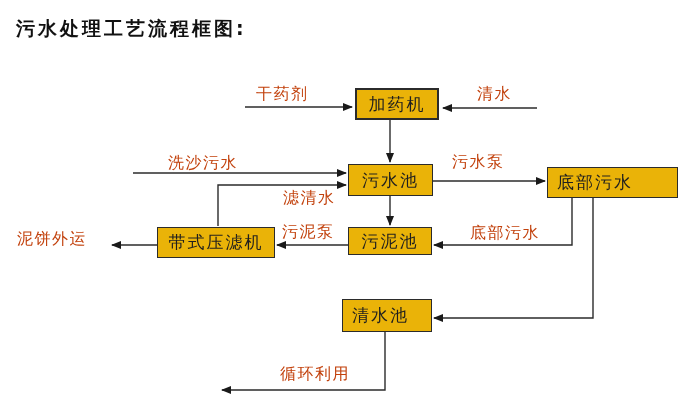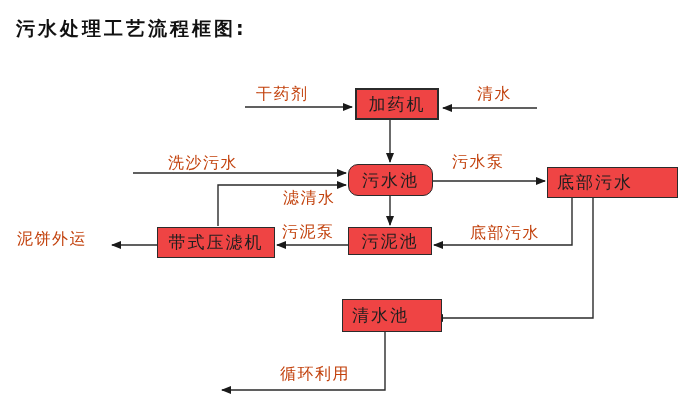--- a/index.html
+++ b/index.html
@@ -11,21 +11,21 @@
     color:#1a1a1a;
     overflow:hidden;
   }
   #title{
     position:absolute;left:16px;top:16px;
     font-size:19px;font-weight:bold;letter-spacing:3px;
     color:#111;white-space:nowrap;text-align:right;
   }
   .node{
     position:absolute;
-    background:#ef4444;
+    background:#eab308;
     border:1.5px solid #2b2b2b;
     display:flex;align-items:center;justify-content:center;
     font-size:17px;letter-spacing:2px;color:#1f1f1f;
     box-sizing:border-box;white-space:nowrap;
   }
   .node.thick{border-width:2px;}
   .node.leftpad{justify-content:flex-start;padding-left:9px;}
   .lbl{
     position:absolute;
     font-size:16px;letter-spacing:1.5px;color:#c2410c;
@@ -57,25 +57,25 @@
     <line x1="433" y1="181" x2="545" y2="181" marker-end="url(#arr)"></line>
     <line x1="390" y1="196" x2="390" y2="225" marker-end="url(#arr)"></line>
     <polyline points="572,198 572,245 434,245" marker-end="url(#arr)"></polyline>
     <line x1="348" y1="245" x2="277" y2="245" marker-end="url(#arr)"></line>
     <line x1="157" y1="245" x2="112" y2="245" marker-end="url(#arr)"></line>
     <polyline points="593,198 593,318 434,318" marker-end="url(#arr)"></polyline>
     <polyline points="385,332 385,390 222,390" marker-end="url(#arr)"></polyline>
   </svg>
 
   <div class="node thick" style="left:355px;top:88px;width:84px;height:32px;">加药机</div>
-  <div class="node" style="left:348px;top:164px;width:85px;height:32px;border-radius:10px;">污水池</div>
+  <div class="node" style="left:348px;top:164px;width:85px;height:32px;">污水池</div>
   <div class="node leftpad" style="left:547px;top:167px;width:131px;height:31px;">底部污水</div>
   <div class="node" style="left:348px;top:227px;width:84px;height:28px;">污泥池</div>
   <div class="node" style="left:157px;top:227px;width:118px;height:31px;">带式压滤机</div>
-  <div class="node leftpad" style="left:342px;top:299px;width:100px;height:33px;">清水池</div>
+  <div class="node leftpad" style="left:342px;top:299px;width:90px;height:33px;">清水池</div>
 
   <div class="lbl" style="left:256px;top:85px;">干药剂</div>
   <div class="lbl" style="left:477px;top:85px;">清水</div>
   <div class="lbl" style="left:168px;top:154px;">洗沙污水</div>
   <div class="lbl" style="left:255px;top:189px;margin-left:28px;">滤清水</div>
   <div class="lbl" style="left:452px;top:153px;">污水泵</div>
   <div class="lbl" style="left:470px;top:224px;">底部污水</div>
   <div class="lbl" style="left:282px;top:223px;">污泥泵</div>
   <div class="lbl" style="left:17px;top:230px;">泥饼外运</div>
   <div class="lbl" style="left:280px;top:365px;">循环利用</div>

